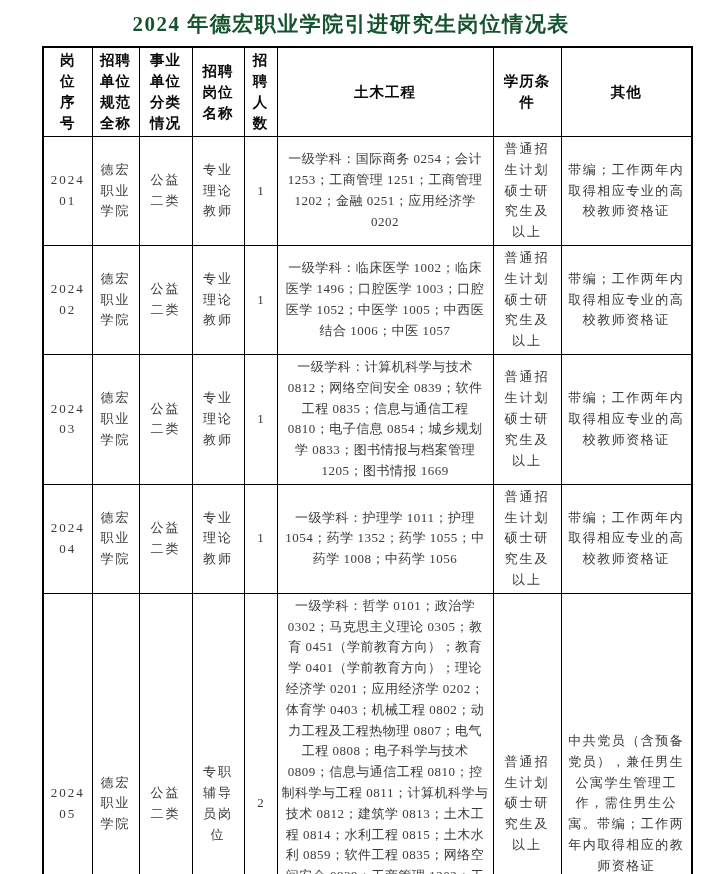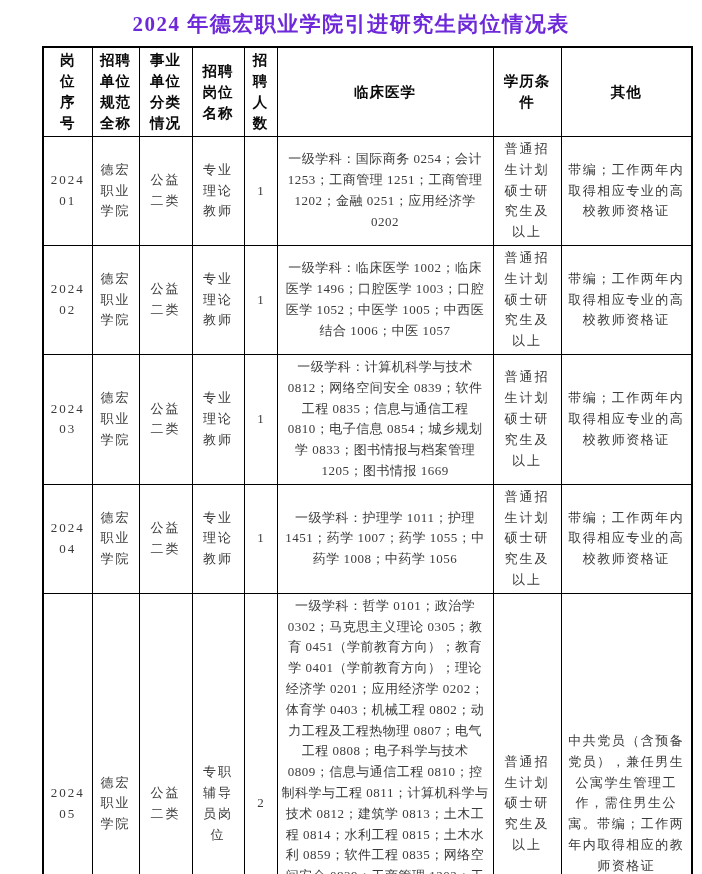--- a/index.html
+++ b/index.html
@@ -13,21 +13,21 @@
     font-family: "Liberation Serif", serif;
     color: #000;
     overflow: hidden;
   }
   .doc-title {
     margin: 10px 0 8px 0;
     text-align: center;
     font-size: 21px;
     font-weight: 600;
     letter-spacing: 1.5px;
-    color: #6d28d9;
+    color: #14532d;
     font-family: "Liberation Serif", serif;
   }
   table.positions {
     border-collapse: collapse;
     table-layout: fixed;
     margin-left: 42px;
     width: 650px;
     border: 2px solid #000;
   }
   table.positions th,
@@ -124,21 +124,21 @@
 单位
 分类
 情况</th>
       <th>招聘
 岗位
 名称</th>
       <th>招
 聘
 人
 数</th>
-      <th>临床医学</th>
+      <th>土木工程</th>
       <th>学历条
 件</th>
       <th>其他</th>
     </tr>
   </thead>
   <tbody>
     <tr class="row-0">
       <td class="stacked">2024
 01</td>
       <td class="stacked">德宏
@@ -191,21 +191,21 @@
 04</td>
       <td class="stacked">德宏
 职业
 学院</td>
       <td class="stacked">公益
 二类</td>
       <td class="stacked">专业
 理论
 教师</td>
       <td class="count-cell">1</td>
-      <td class="major-cell">一级学科：护理学 1011；护理 1451；药学 1007；药学 1055；中药学 1008；中药学 1056</td>
+      <td class="major-cell">一级学科：护理学 1011；护理 1054；药学 1352；药学 1055；中药学 1008；中药学 1056</td>
       <td class="edu-cell">普通招生计划硕士研究生及以上</td>
       <td class="other-cell">带编；工作两年内取得相应专业的高校教师资格证</td>
     </tr>
     <tr class="row-4">
       <td class="stacked">2024
 05</td>
       <td class="stacked">德宏
 职业
 学院</td>
       <td class="stacked">公益

